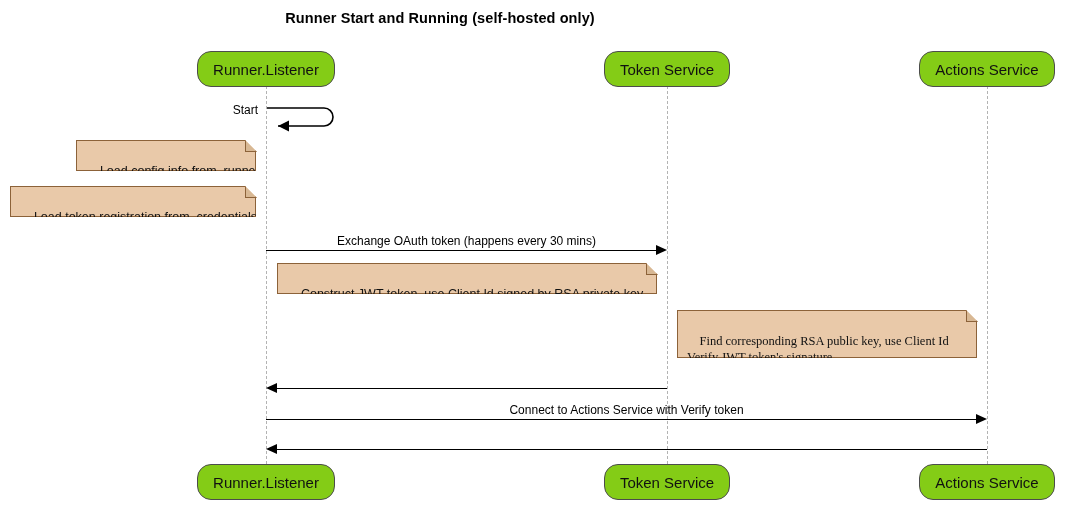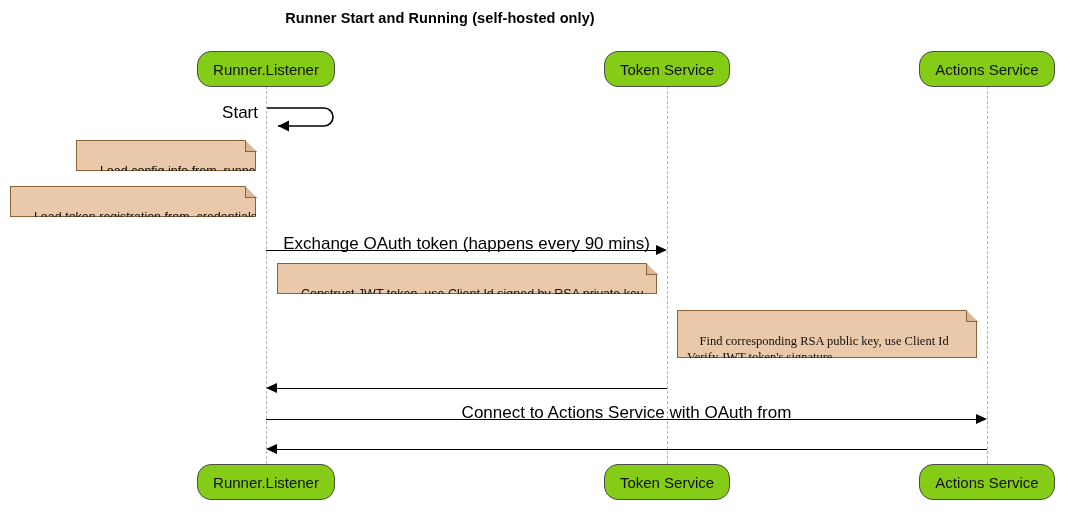--- a/index.html
+++ b/index.html
@@ -73,21 +73,21 @@
     border-bottom: 5.5px solid transparent;
     border-left: 11px solid #000000;
   }
   .arrowhead.left {
     border-top: 5.5px solid transparent;
     border-bottom: 5.5px solid transparent;
     border-right: 11px solid #000000;
   }
   .msg-label {
     position: absolute;
-    font-size: 17px;
+    font-size: 12px;
     color: #000000;
     white-space: nowrap;
     text-align: center;
   }
 
   
   .selfloop {
     position: absolute;
   }
   .selfloop svg { display: block; }
@@ -161,28 +161,28 @@
     <span>Construct JWT token, use Client Id signed by RSA private key</span>
   </div>
   <div class="note-fold" style="left:646px; top:263px;"></div>
 
   <div class="note" style="left:677px; top:310px; width:300px; height:48px;font-family:Liberation Serif, serif;">
     <span>Find corresponding RSA public key, use Client Id
 Verify JWT token's signature</span>
   </div>
   <div class="note-fold" style="left:966px; top:310px;"></div>
 
-  <div class="msg-label" style="left:266px; top:234px; width:401px;">Exchange OAuth token (happens every 90 mins)</div>
+  <div class="msg-label" style="left:266px; top:234px; width:401px;">Exchange OAuth token (happens every 30 mins)</div>
   <div class="msg-line" style="left:266px; top:250px; width:390px;"></div>
   <div class="arrowhead right" style="left:656px; top:244.5px;"></div>
 
   <div class="msg-line" style="left:277px; top:388px; width:390px;"></div>
   <div class="arrowhead left" style="left:266px; top:382.5px;"></div>
 
-  <div class="msg-label" style="left:266px; top:403px; width:721px;">Connect to Actions Service with OAuth from</div>
+  <div class="msg-label" style="left:266px; top:403px; width:721px;">Connect to Actions Service with Verify token</div>
   <div class="msg-line" style="left:266px; top:419px; width:710px;"></div>
   <div class="arrowhead right" style="left:976px; top:413.5px;"></div>
 
   <div class="msg-line" style="left:277px; top:449px; width:710px;"></div>
   <div class="arrowhead left" style="left:266px; top:443.5px;"></div>
 
   <div class="participant" style="left:197px; top:464px; width:138px;">
     <span>Runner.Listener</span>
   </div>
   <div class="participant" style="left:604px; top:464px; width:126px;">

